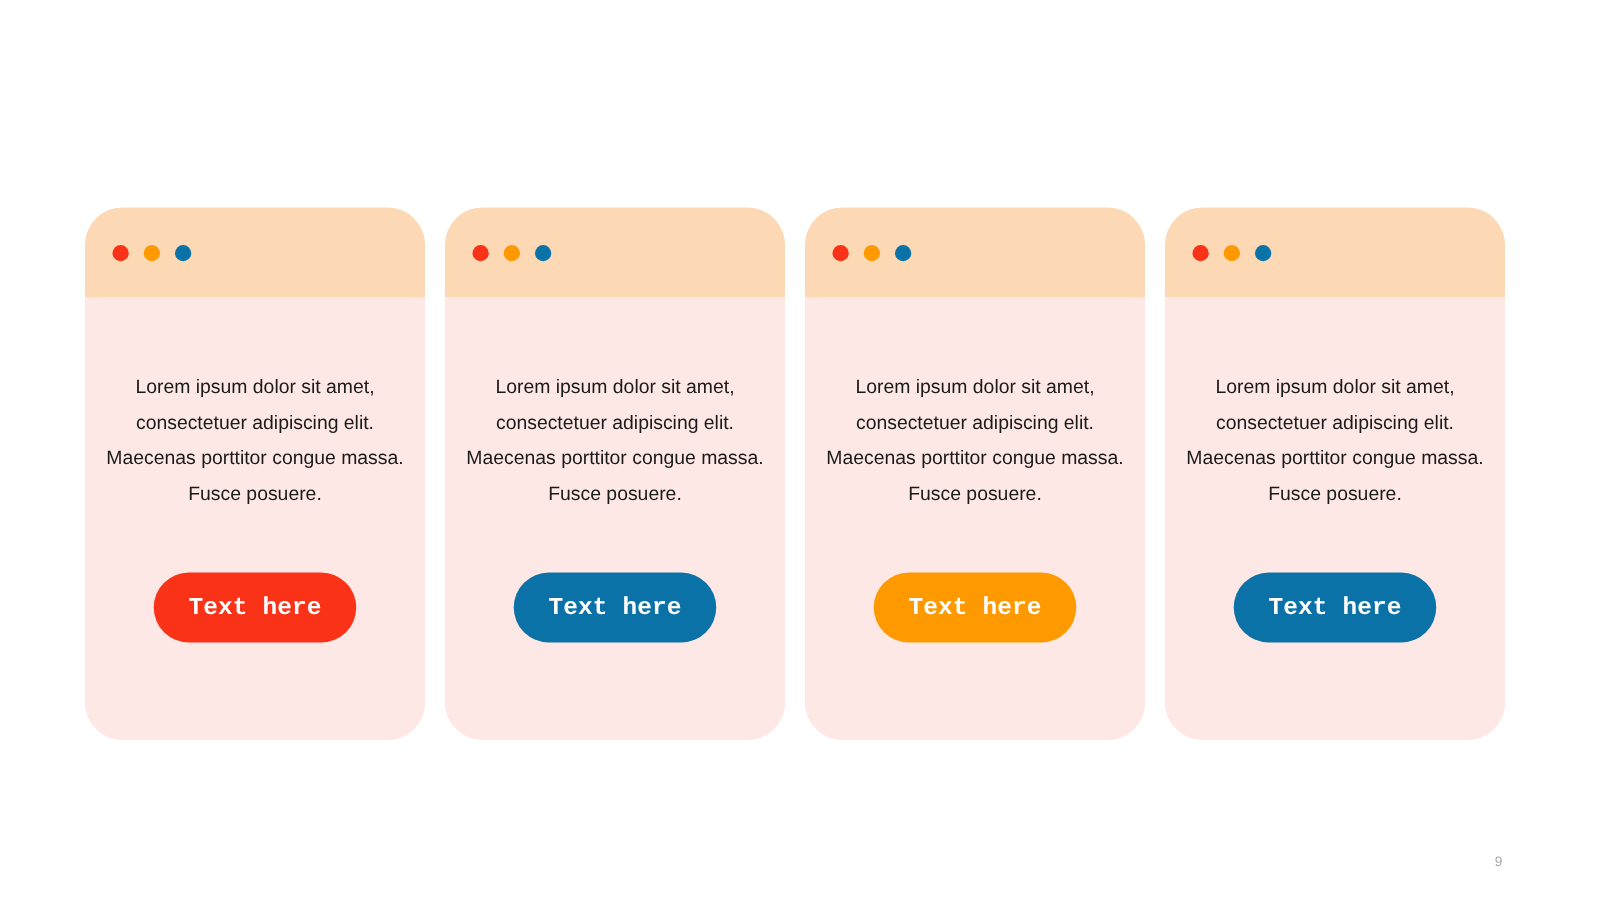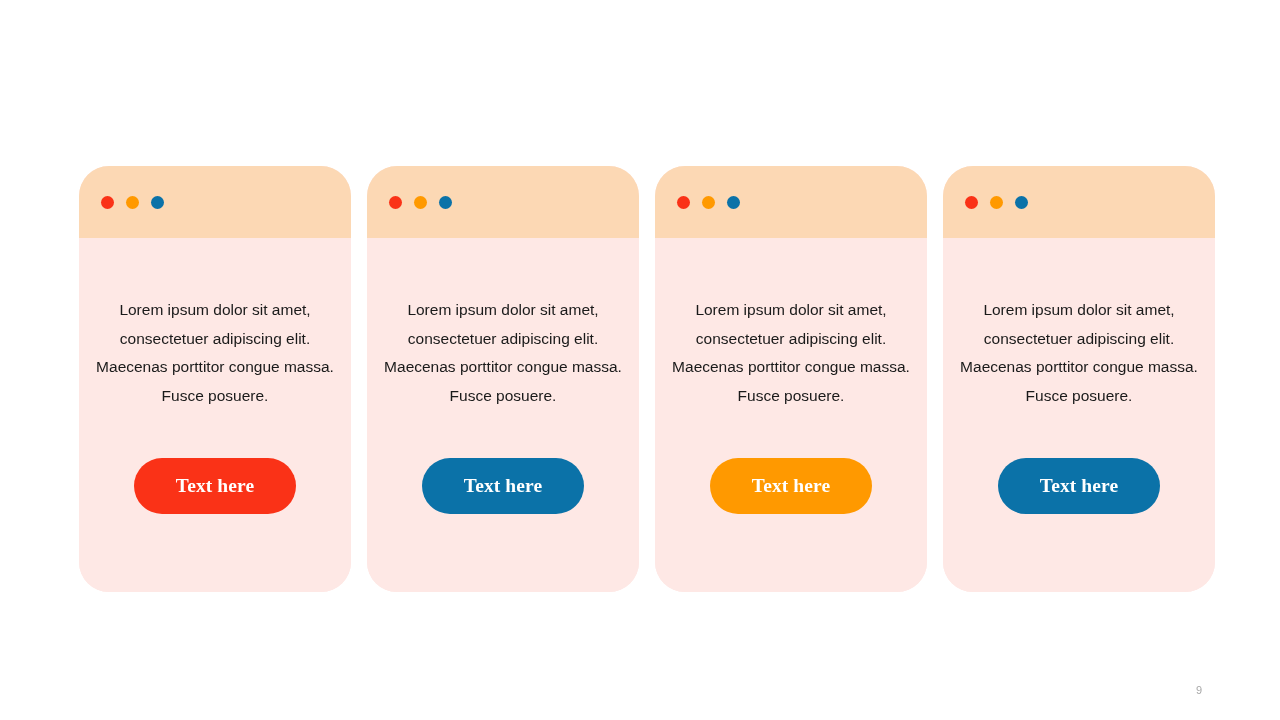--- a/index.html
+++ b/index.html
@@ -15,21 +15,21 @@
     position: relative;
   }
 
   #slide {
     position: absolute;
     inset: 0;
   }
 
   #cards-row {
     position: absolute;
-    left: 79px;
+    left: 68px;
     top: 166px;
     width: 1136px;
     height: 426px;
     display: flex;
     flex-direction: row;
     justify-content: space-between;
     align-items: stretch;
   }
 
   .card {
@@ -92,21 +92,21 @@
     margin-top: 48px;
     border: none;
     outline: none;
     border-radius: 999px;
     height: 56px;
     min-width: 162px;
     padding: 0 28px;
     color: #ffffff;
     font-size: 19.5px;
     font-weight: bold;
-    font-family: Liberation Serif, serif;
+    font-family: Liberation Mono, monospace;
     letter-spacing: 0.1px;
     cursor: pointer;
     display: flex;
     align-items: center;
     justify-content: center;
     white-space: nowrap;
   }
 
   #page-number {
     position: absolute;

